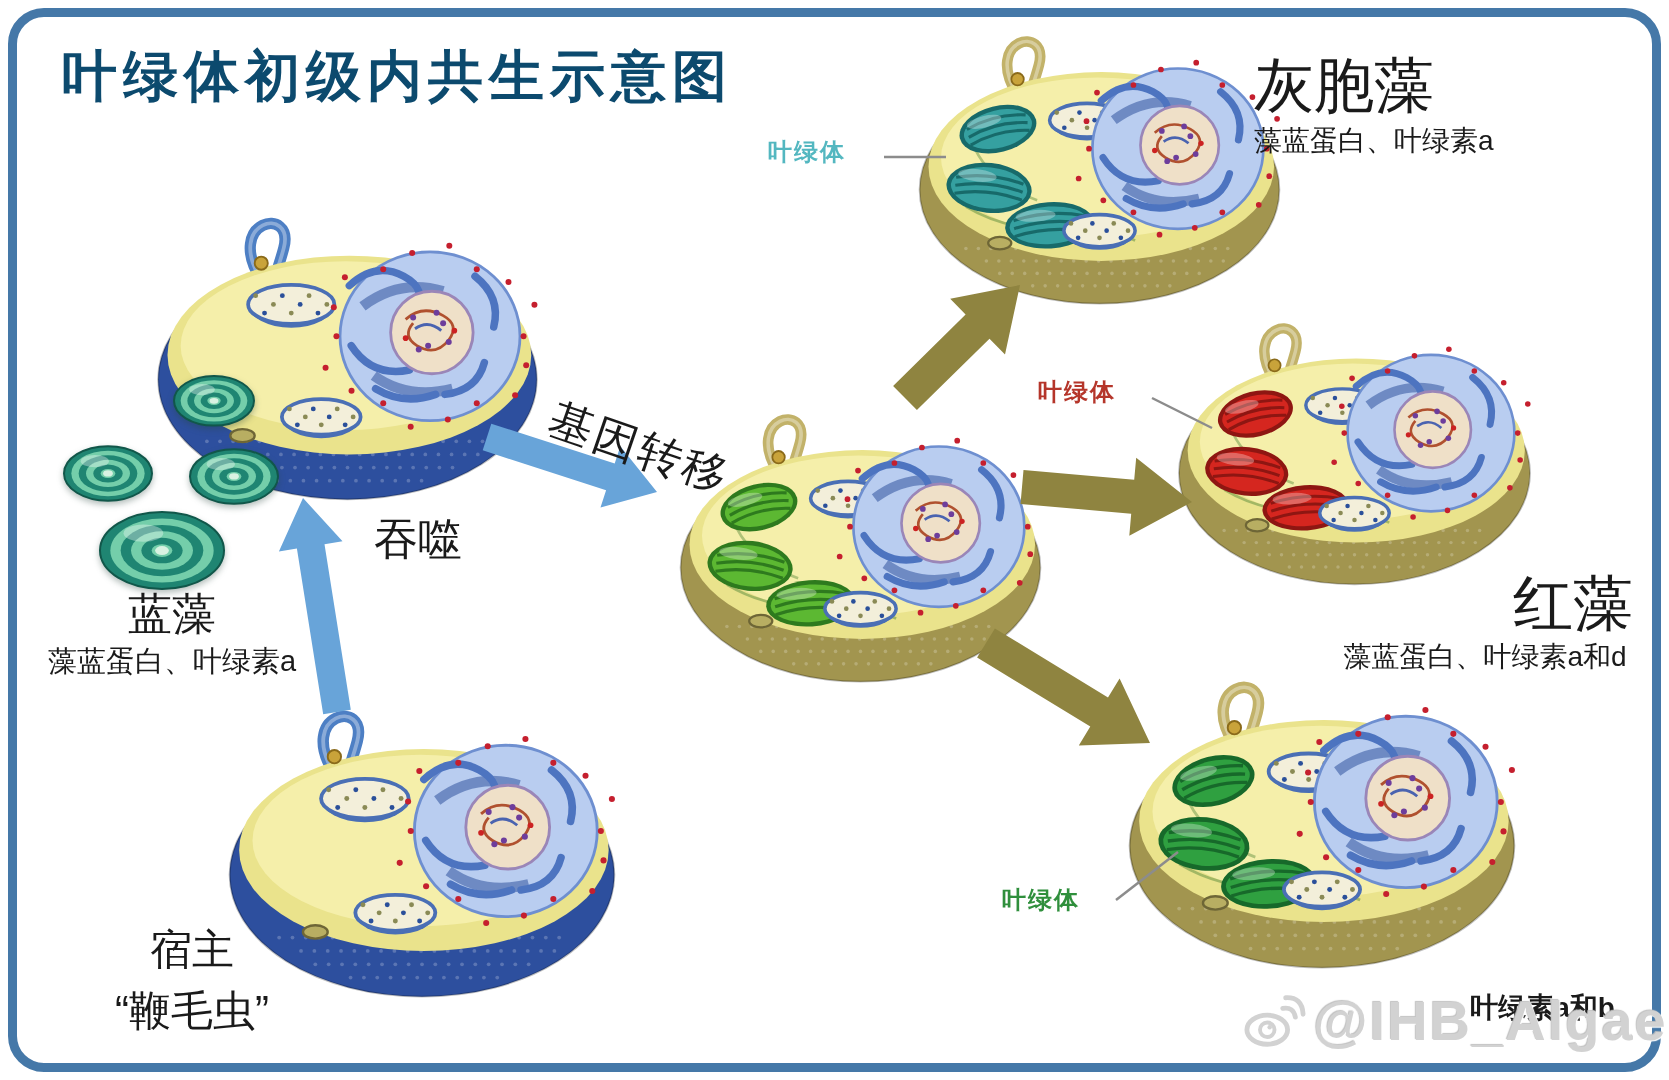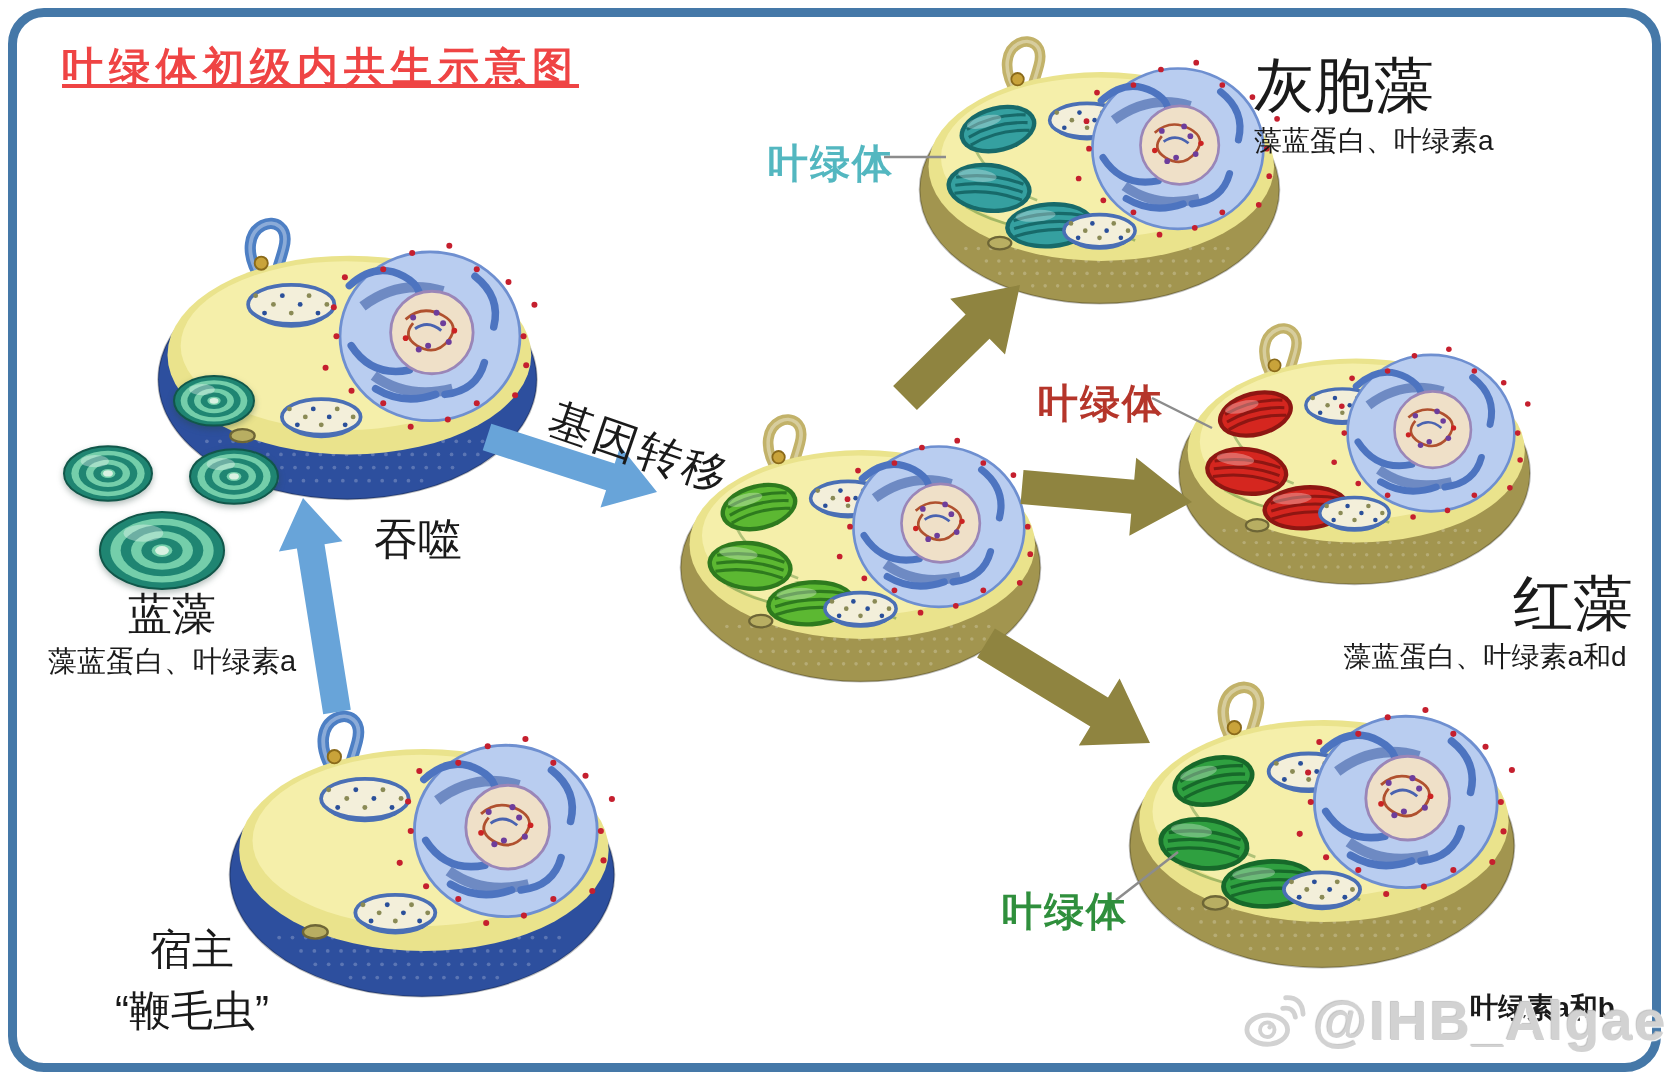--- a/index.html
+++ b/index.html
@@ -1,27 +1,27 @@
 <!DOCTYPE html>
 <html><head>
 <meta charset="utf-8">
 <style>
   html,body{margin:0;padding:0;background:#ffffff;}
   body{font-family:"Liberation Sans","DejaVu Sans",sans-serif;}
   .canvas{position:relative;width:1669px;height:1080px;background:#ffffff;overflow:hidden;}
   .frame{position:absolute;left:8px;top:8px;right:8px;bottom:8px;border:9px solid #4578a8;border-radius:36px;pointer-events:none;z-index:50;}
-  .title{position:absolute;left:62px;top:40px;margin:0;font-size:41px;font-weight:600;letter-spacing:6px;color:#ef4444;z-index:10;white-space:nowrap;text-decoration:underline;}
+  .title{position:absolute;left:62px;top:40px;margin:0;font-size:55px;font-weight:600;letter-spacing:6px;color:#0c4a6e;z-index:10;white-space:nowrap;}
   .overlay{position:absolute;left:0;top:0;z-index:5;}
   .cell{position:absolute;z-index:3;}
   .spiral{position:absolute;z-index:4;filter:drop-shadow(0 3px 3px rgba(40,70,60,0.35));}
   .lbl{position:absolute;z-index:10;color:#1a1a1a;white-space:nowrap;}
   .lbl .big{font-size:44px;line-height:1.35;}
   .lbl .sub{font-size:29px;line-height:1.3;}
   .center{text-align:center;}
-  .callout{position:absolute;z-index:10;font-size:40px;font-weight:bold;white-space:nowrap;letter-spacing:2px;}
+  .callout{position:absolute;z-index:10;font-size:24px;font-weight:bold;white-space:nowrap;letter-spacing:2px;}
   .rot{transform:rotate(19deg);transform-origin:left top;}
   .host-lines div{font-size:42px;line-height:1.45;}
   .species .name{font-size:60px;line-height:1.25;}
   .species .pig{font-size:28px;line-height:1.3;}
   .watermark{position:absolute;left:1244px;top:988px;z-index:60;display:flex;align-items:center;gap:7px;
              color:#d2d2d2;font-size:56px;font-weight:bold;letter-spacing:2px;
              text-shadow:1px 1px 1px #ffffff,-1px -1px 1px #c2c2c2;}
 </style>
 </head>
 <body>

